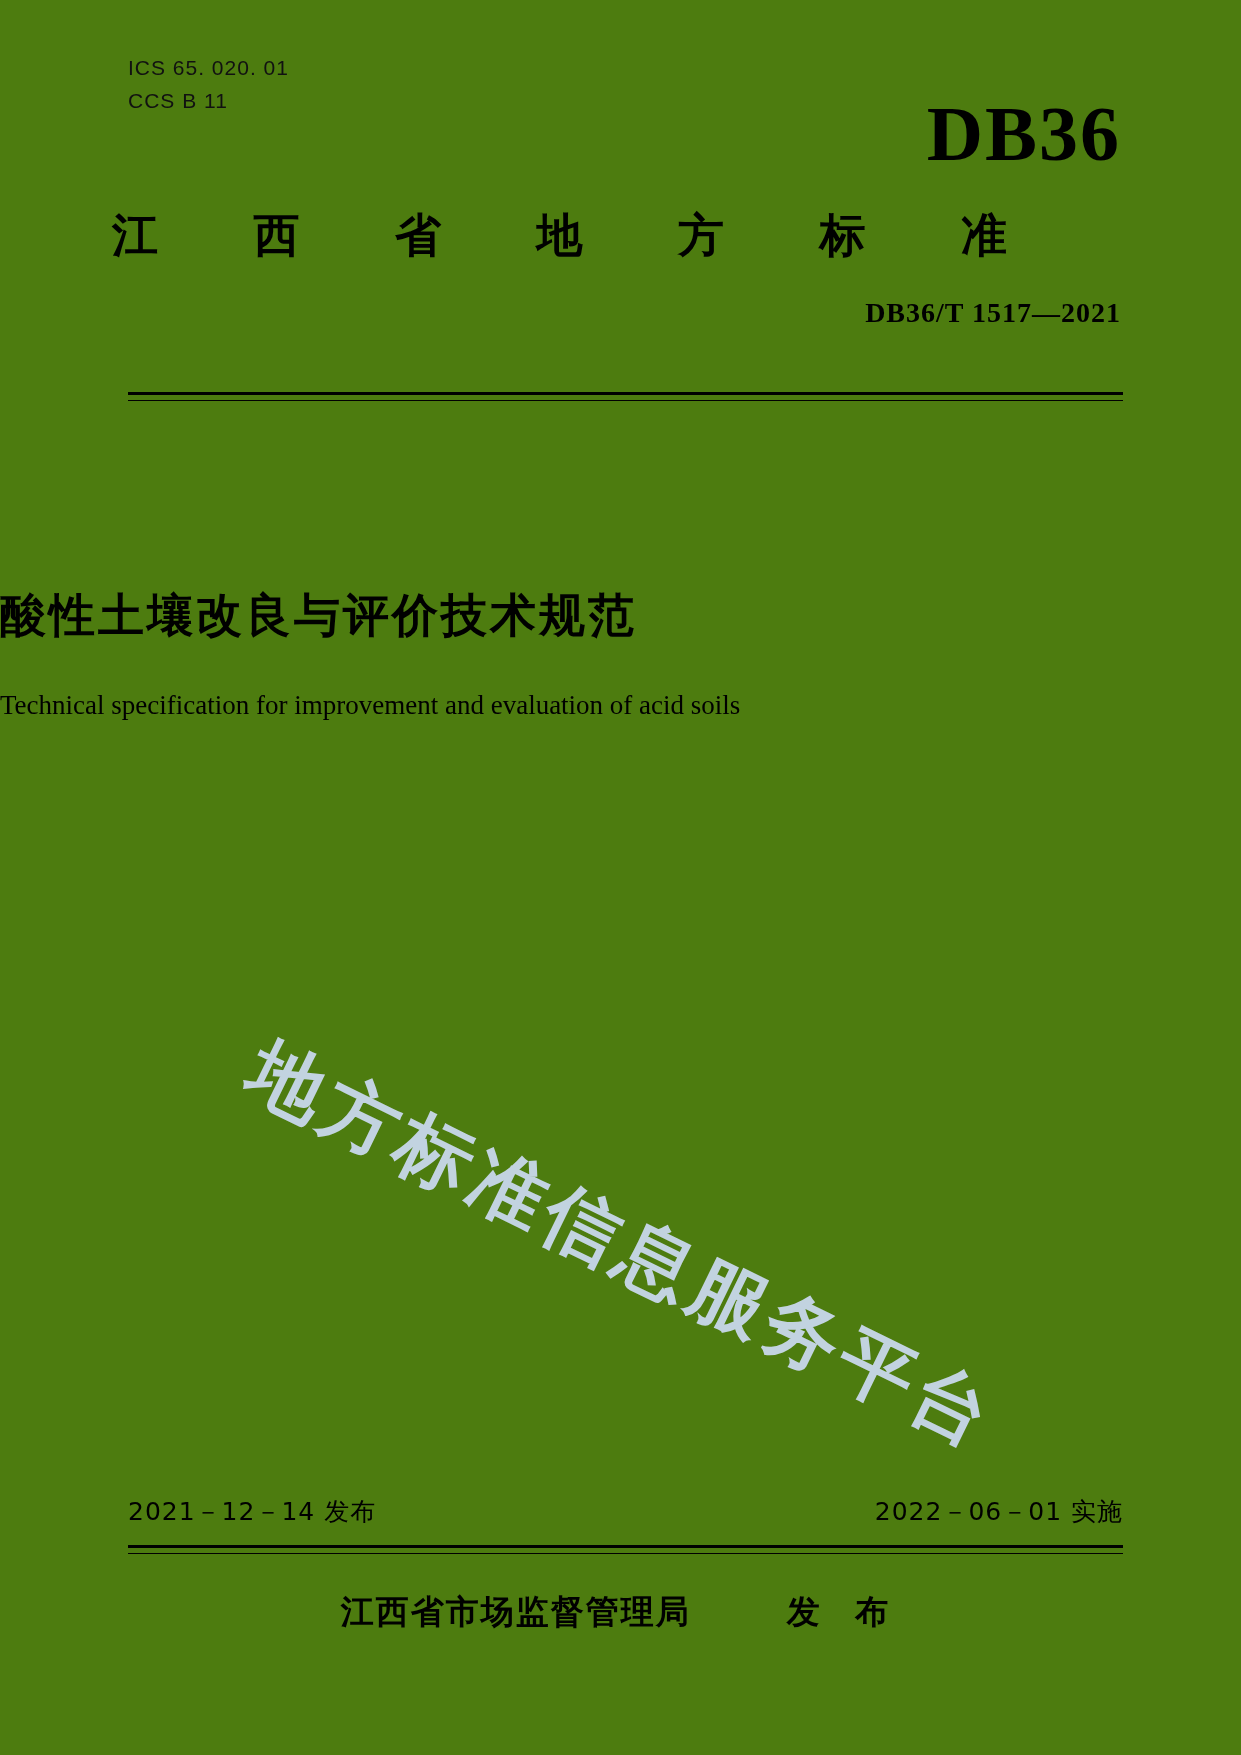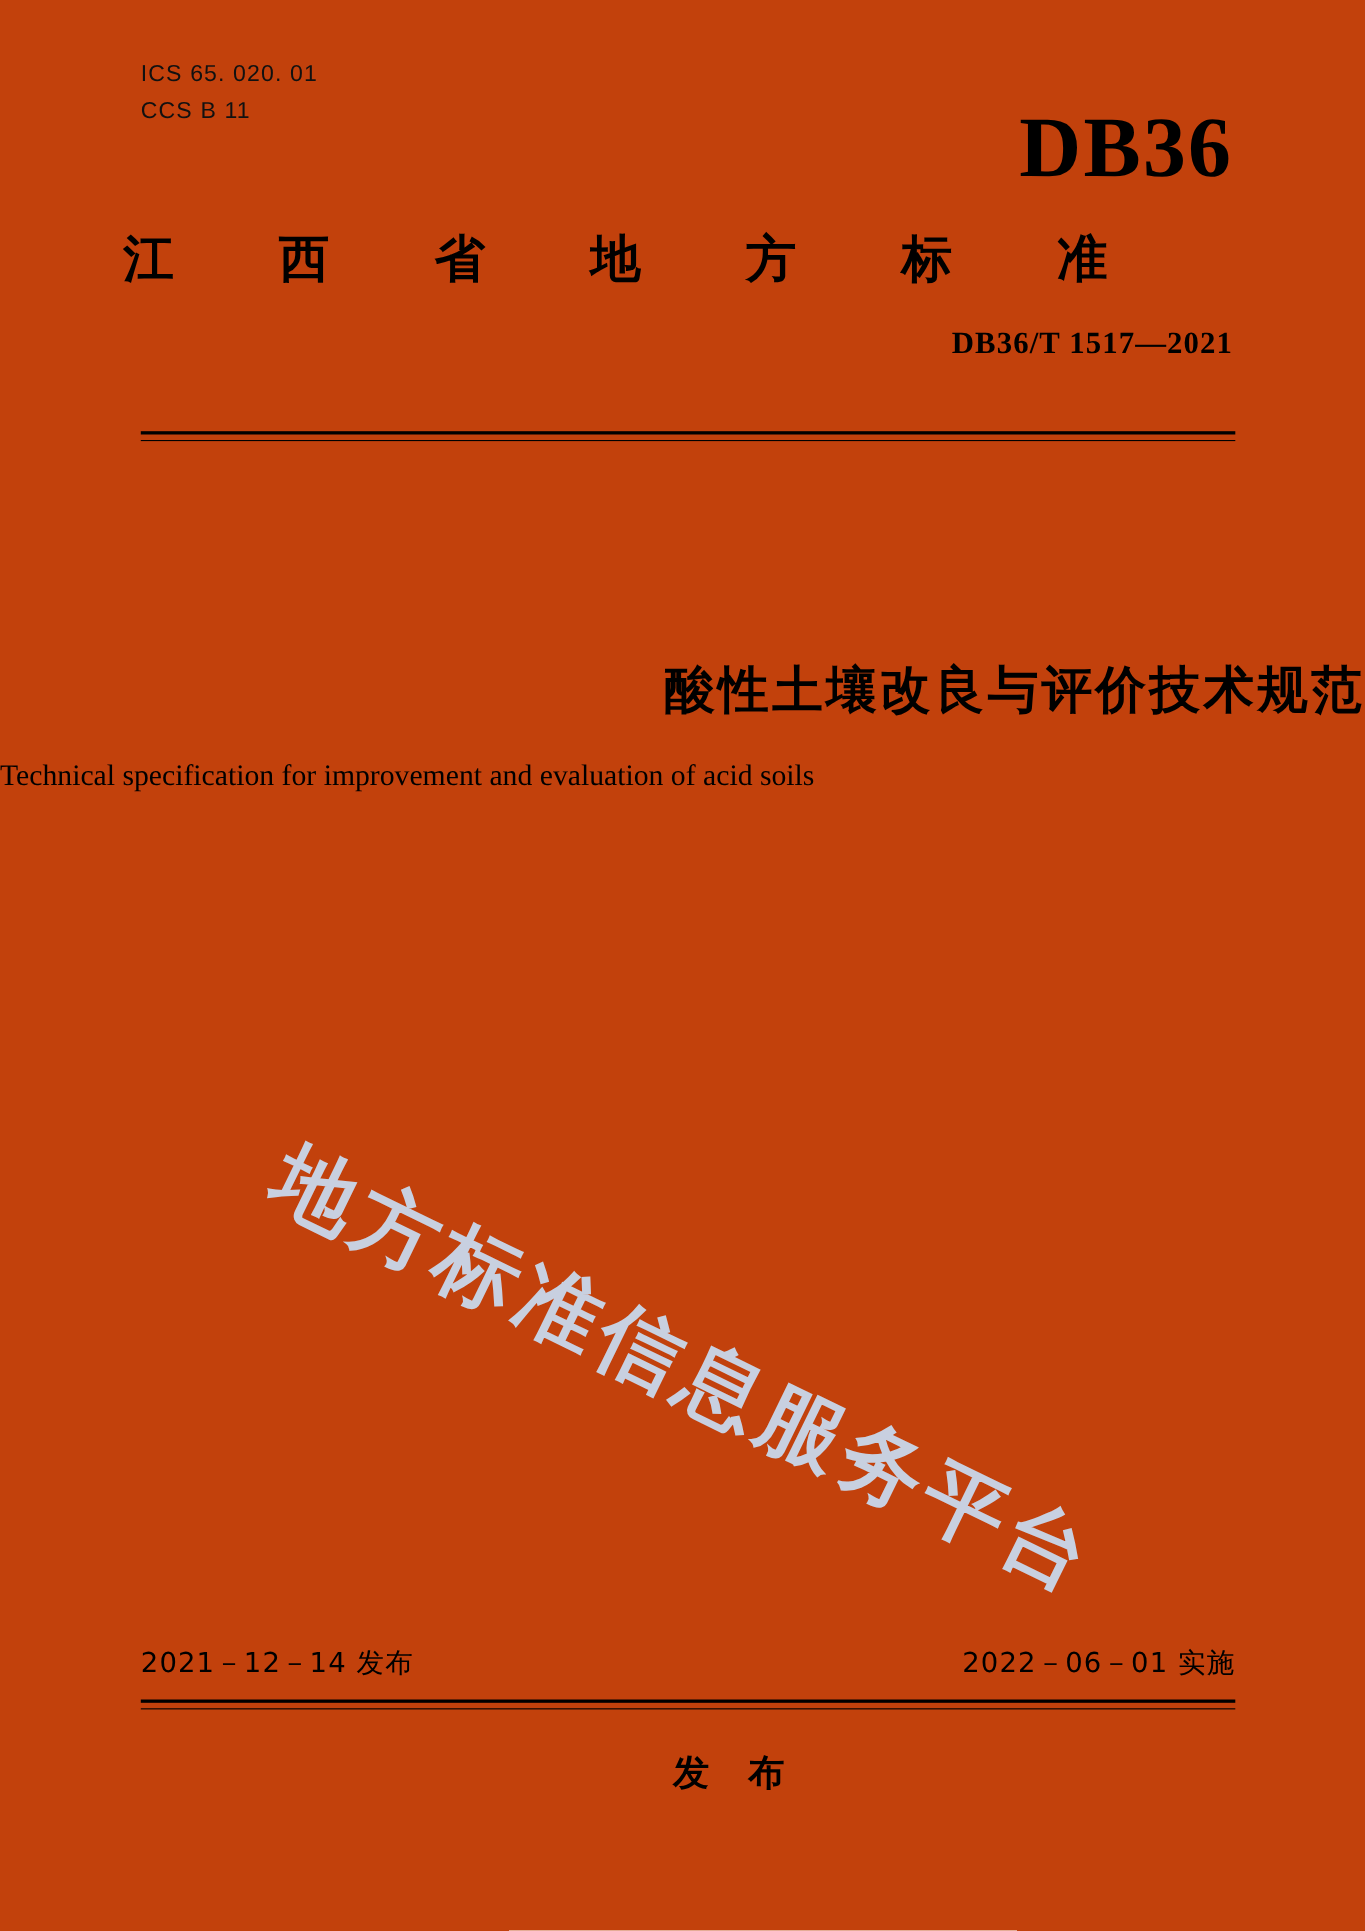--- a/index.html
+++ b/index.html
@@ -9,21 +9,21 @@
   }
   body {
     font-family: "Liberation Serif", serif;
     color: #000000;
   }
   .page {
     position: relative;
     width: 1241px;
     height: 1755px;
     margin: 0 auto;
-    background: #c2410c;
+    background: #4d7c0f;
     overflow: hidden;
   }
 
   
   .codes {
     position: absolute;
     left: 128px;
     top: 52px;
     font-family: "Liberation Sans", sans-serif;
     font-size: 21px;
@@ -89,27 +89,26 @@
     height: 1px;
     background: #000;
   }
 
   
   .title-cn {
     position: absolute;
     left: 0;
     right: 0;
     top: 585px;
-    text-align: right;
+    text-align: left;
     font-family: "DejaVu Sans", sans-serif;
     font-weight: bold;
     font-size: 46px;
     letter-spacing: 3px;
     color: #000;
-    margin-top: 12px;
   }
   .title-en {
     position: absolute;
     left: 0;
     right: 0;
     top: 690px;
     text-align: left;
     font-family: "Liberation Serif", serif;
     font-size: 27px;
     color: #000;
@@ -222,16 +221,17 @@
 
   <div class="dates">
     <div>2021－12－14 发布</div>
     <div>2022－06－01 实施</div>
   </div>
 
   <div class="rule-bottom-thick"></div>
   <div class="rule-bottom-thin"></div>
 
   <div class="publisher">
+    <div class="org">江西省市场监督管理局</div>
     <div class="issue">发 布</div>
   </div>
 
 </div>
 
 </body></html>

